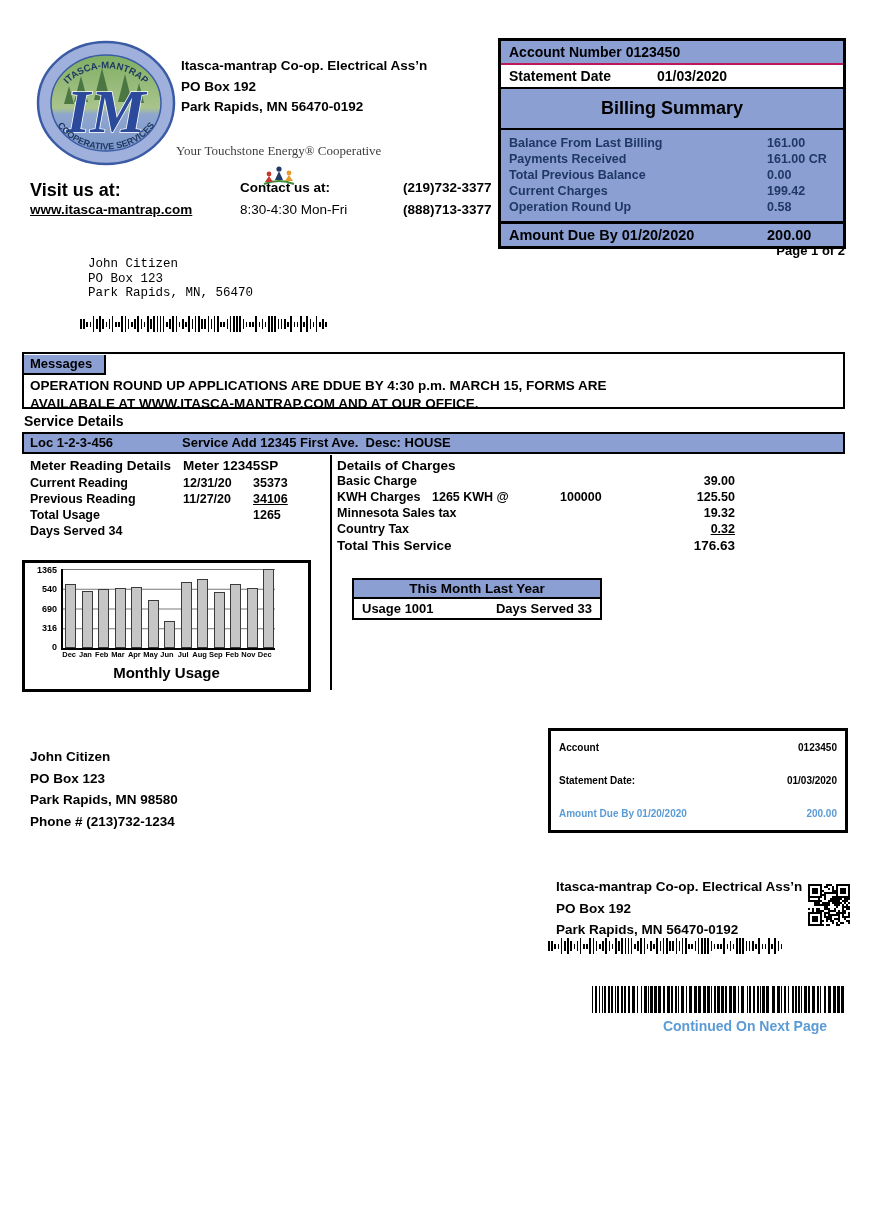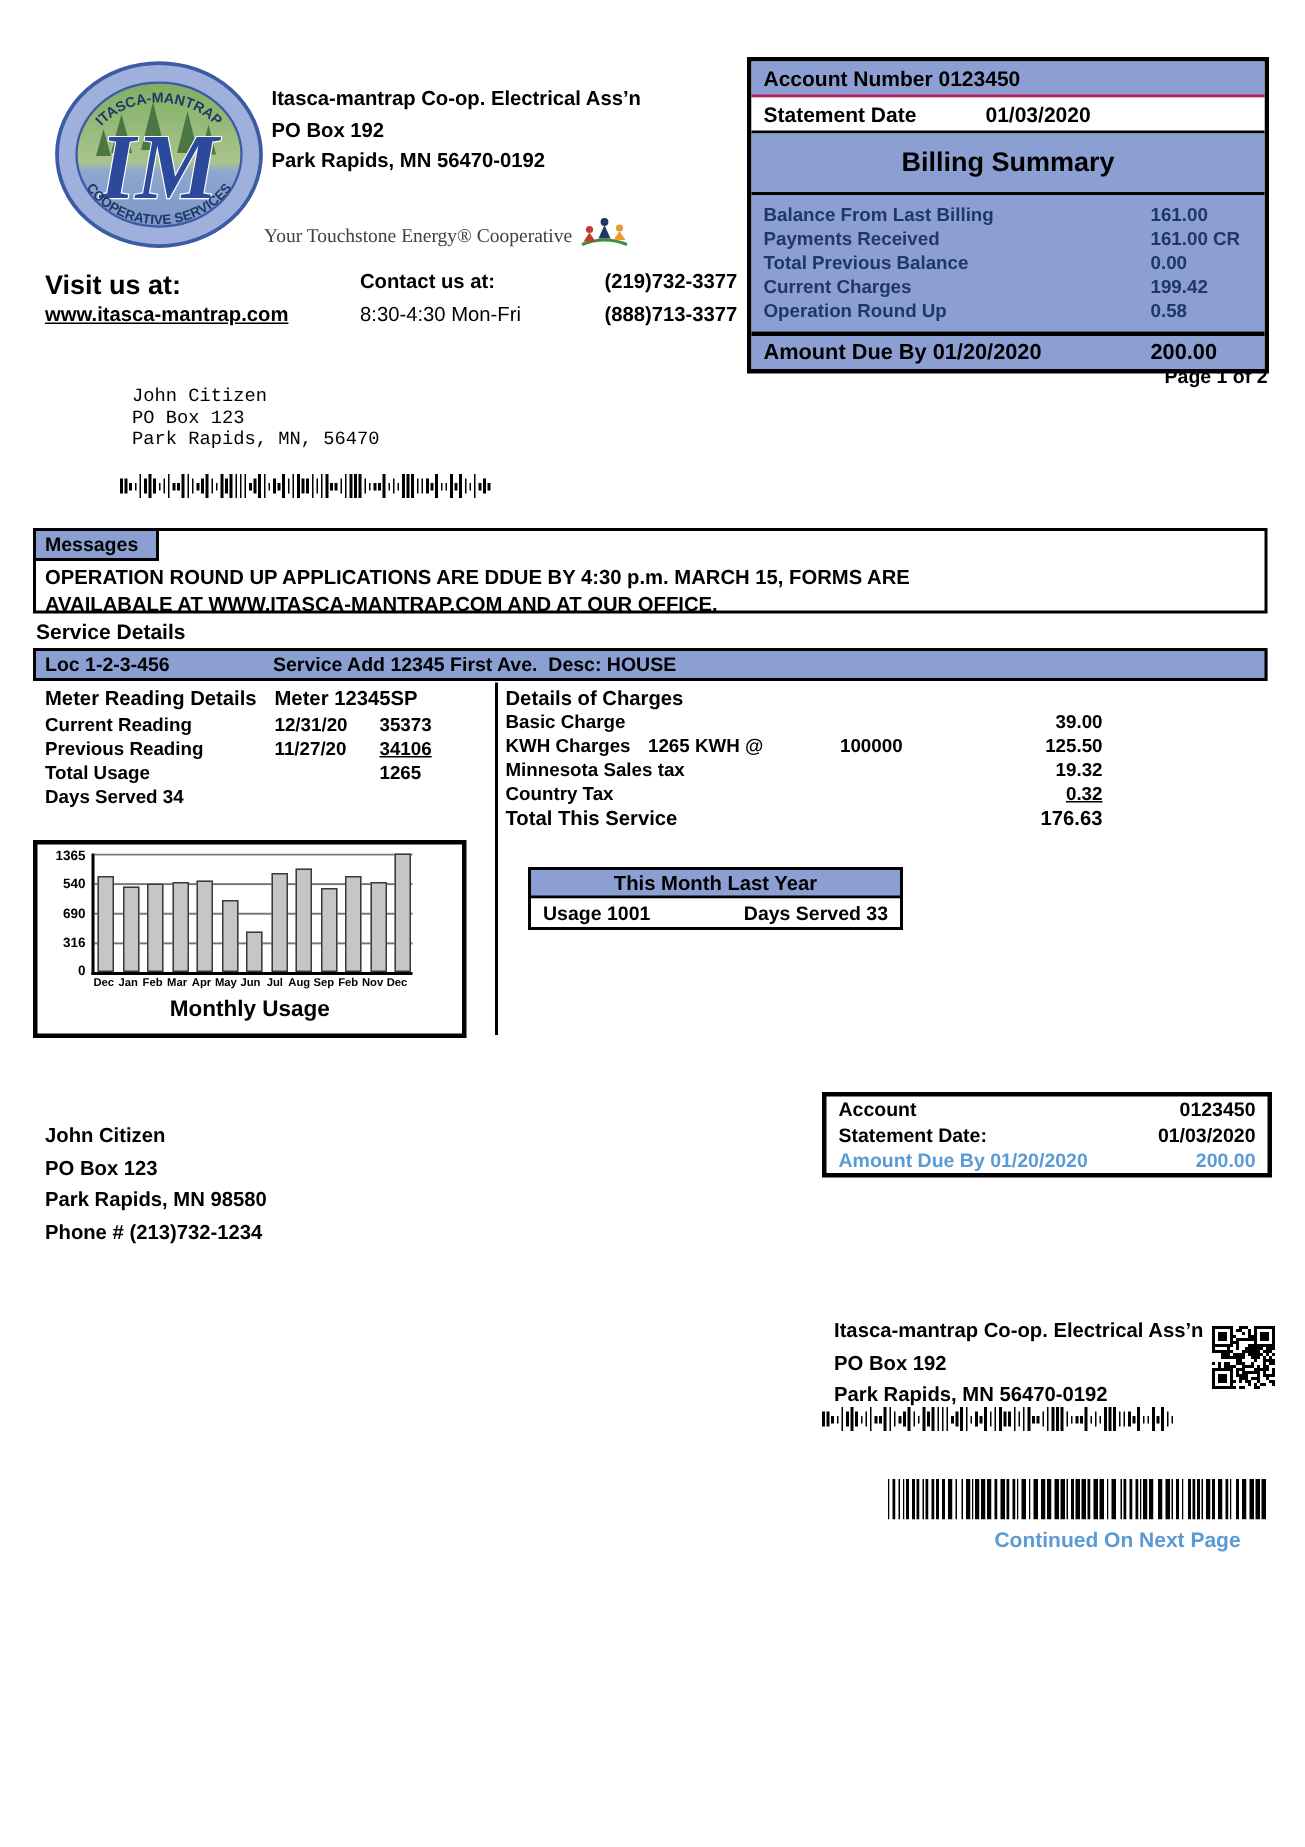--- a/index.html
+++ b/index.html
@@ -13,21 +13,21 @@
     position:relative;width:870px;height:1231px;background:#fff;margin:0 auto;
     font-family:"Liberation Sans",sans-serif;color:#000;overflow:hidden;
   }
   .abs{position:absolute;}
   .u{text-decoration:underline;}
   .pre{white-space:pre;}
 
   
   .logo{left:36px;top:40px;}
   .company-block{left:181px;top:56px;font-size:13.5px;font-weight:bold;line-height:20.5px;}
-  .tagline{left:176px;top:143px;font-family:"Liberation Serif",serif;font-size:13px;color:#3f3f3f;display:flex;align-items:center;gap:5px;}
+  .tagline{left:176px;top:143px;font-family:"Liberation Serif",serif;font-size:13px;color:#3f3f3f;display:flex;align-items:center;gap:5px;flex-direction:column;}
   .visit-label{left:30px;top:180px;font-size:18px;font-weight:bold;}
   .website{left:30px;top:202px;font-size:13.5px;font-weight:bold;text-decoration:underline;color:#000;}
   .contact-label{left:240px;top:180px;font-size:13.5px;font-weight:bold;}
   .contact-hours{left:240px;top:202px;font-size:13.5px;font-weight:normal;}
   .phone1{left:403px;top:180px;font-size:13.5px;font-weight:bold;}
   .phone2{left:403px;top:202px;font-size:13.5px;font-weight:bold;}
 
   
   .bbox{left:498px;top:38px;width:348px;border:3px solid #000;background:#fff;box-sizing:border-box;}
   .bbox-row1{background:var(--blue);font-weight:bold;font-size:14px;padding:3px 8px;border-bottom:2px solid #be185d;}
@@ -89,21 +89,21 @@
   .chart-title{position:absolute;left:0;top:101px;width:100%;text-align:center;font-size:15px;font-weight:bold;}
 
   
   .mly{left:352px;top:578px;width:250px;border:2.5px solid #000;box-sizing:border-box;}
   .mly-head{background:var(--blue);border-bottom:2.5px solid #000;text-align:center;font-size:13.5px;font-weight:bold;padding:1px 0;}
   .mly-row{display:flex;justify-content:space-between;font-size:13px;font-weight:600;padding:2px 8px;background:#fff;}
 
   
   .remit{left:30px;top:746px;font-size:13.5px;font-weight:bold;line-height:21.5px;}
   .acct-box{left:548px;top:728px;width:300px;border:3px solid #000;box-sizing:border-box;background:#fff;}
-  .acct-row{display:flex;justify-content:space-between;font-size:13px;font-weight:bold;padding:1px 8px;}
+  .acct-row{display:flex;justify-content:space-between;font-size:10px;font-weight:bold;padding:11px 8px;}
   .acct-row.accent{color:var(--accent);}
   .bco{left:556px;top:876px;font-size:13.5px;font-weight:bold;line-height:21.5px;}
   .postal-bottom{left:548px;top:937px;width:252px;height:18px;overflow:hidden;}
   .qr{left:808px;top:884px;}
   .code128{left:592px;top:986px;width:253px;height:27px;display:flex;align-items:stretch;overflow:hidden;}
   .code128 span{flex:none;height:100%;}
   .continued{left:640px;top:1018px;width:210px;text-align:center;font-size:14px;font-weight:bold;color:var(--accent);}
 </style>
 </head>
 <body>

